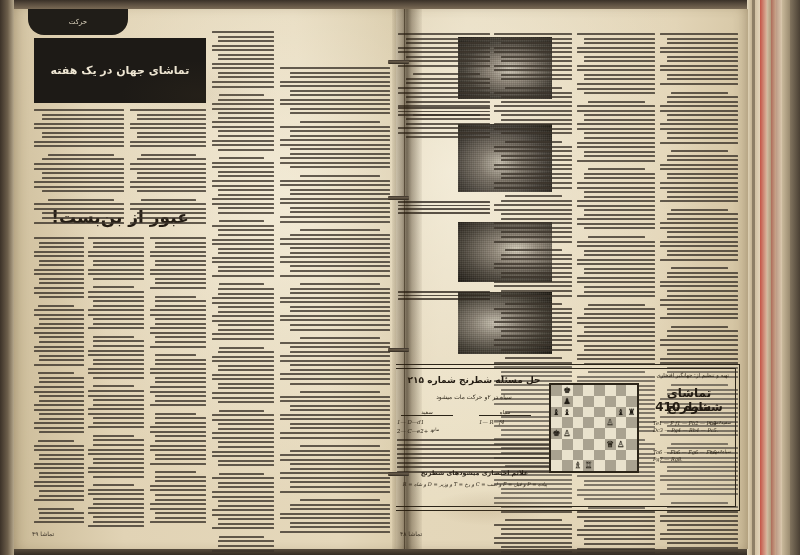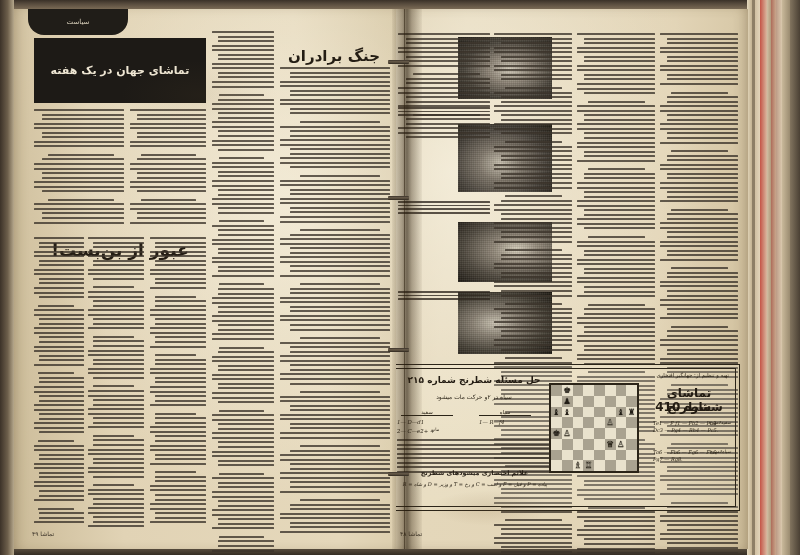--- a/index.html
+++ b/index.html
@@ -761,30 +761,29 @@
       <div style="position:absolute;left:10px;top:104px;width:155px;font-size:6.4px;font-weight:bold;color:#231c13;text-align:center;">علائم اختصاری میشود‌های شطرنج</div>
       <div class="mono" style="position:absolute;left:8px;top:116px;width:160px;font-size:5px;text-align:center;">پیاده = P و فیل = F و اسب = C و رخ = T و وزیر = D و شاه = R</div>
     </div>
 
     <div class="pagenum" style="left:24px;bottom:12px;">تماشا ۴۸</div>
   </div>
 
   <div class="page left">
 
     <div class="tab" style="position:absolute;right:268px;top:0;width:100px;height:26px;">
-      <span>سیاست</span>
+      <span>حرکت</span>
     </div>
 
-    <div class="headline" style="position:absolute;right:6px;top:38px;width:112px;font-size:15px;">جنگ برادران</div>
 
     <div class="banner" style="position:absolute;right:190px;top:29px;width:172px;height:65px;">
       <span style="font-size:11px;letter-spacing:1px;">تماشای جهان در یک هفته</span>
     </div>
 
-    <div class="headline" style="position:absolute;right:190px;top:198px;width:172px;font-size:17px;margin-top:33px;">عبور از بن‌بست!</div>
+    <div class="headline" style="position:absolute;right:190px;top:198px;width:172px;font-size:17px;">عبور از بن‌بست!</div>
 
     <div class="col" style="right:6px;top:58px;width:110px;" id="lp-c1">
         <div class="tline s1"></div>
         <div class="tline s3"></div>
         <div class="tline s3"></div>
         <div class="tline s1"></div>
         <div class="tline s1"></div>
         <div class="tline s3"></div>
         <div class="tline s3"></div>
         <div class="tline s1"></div>

